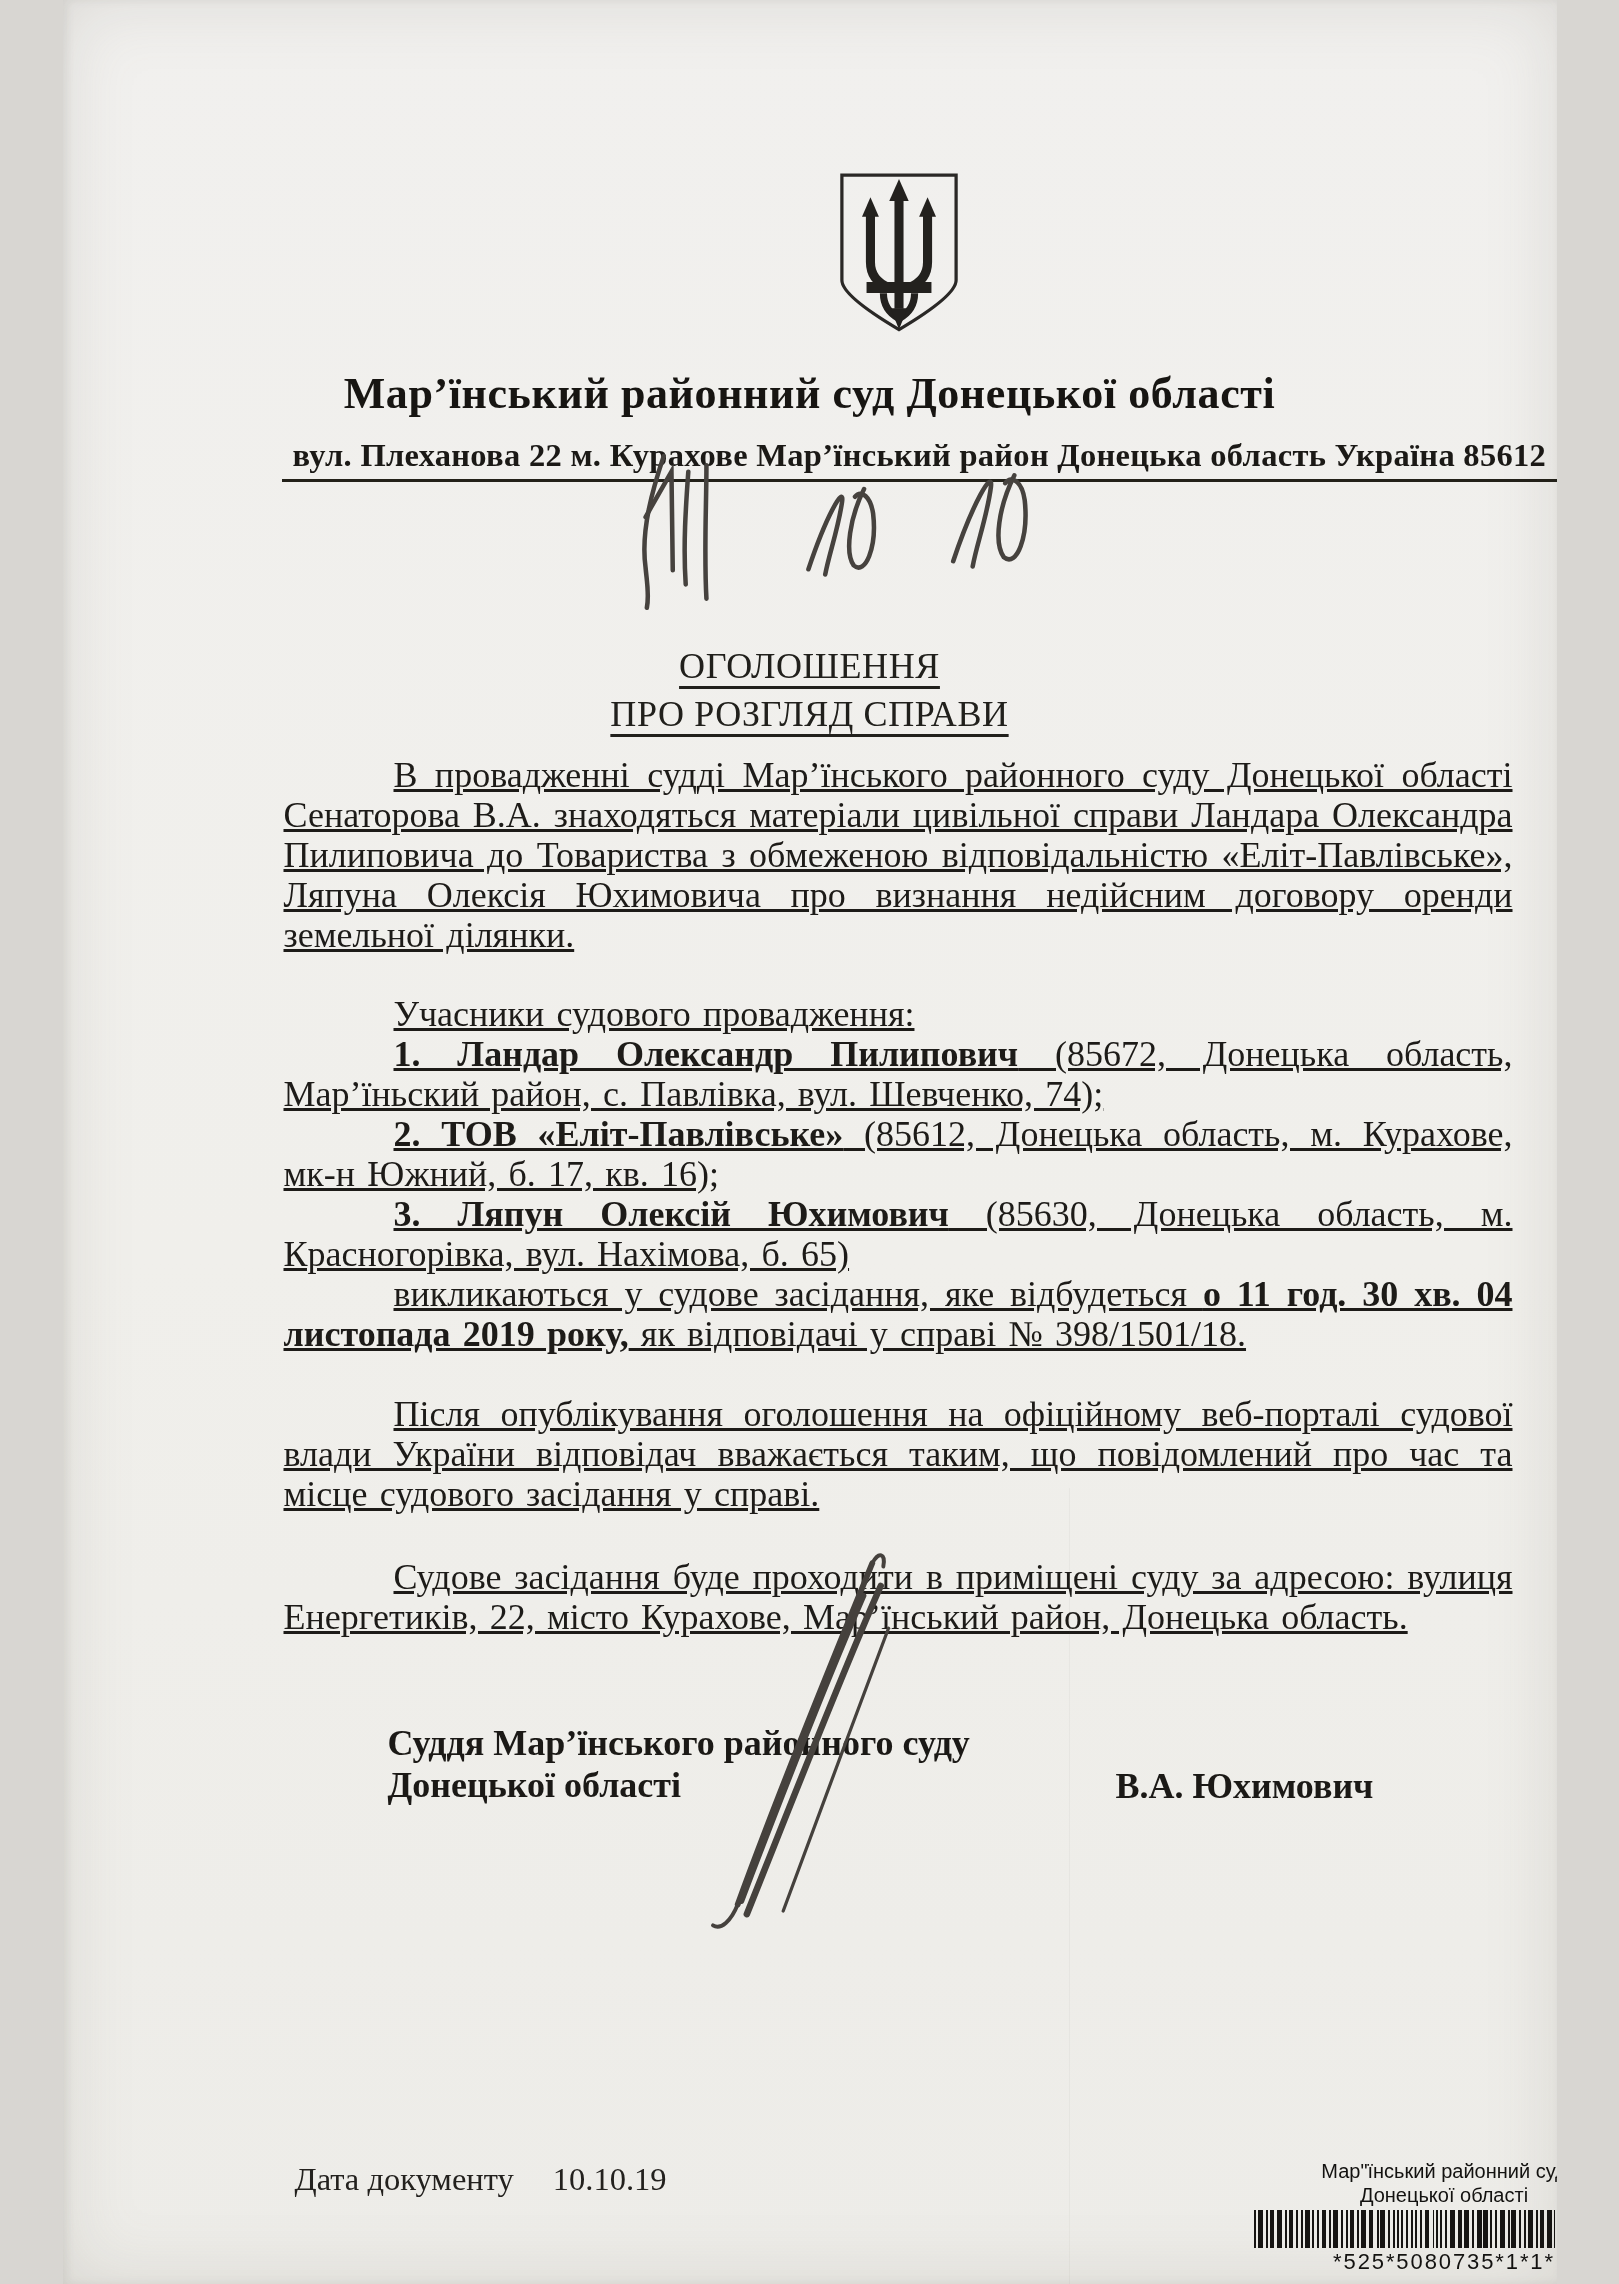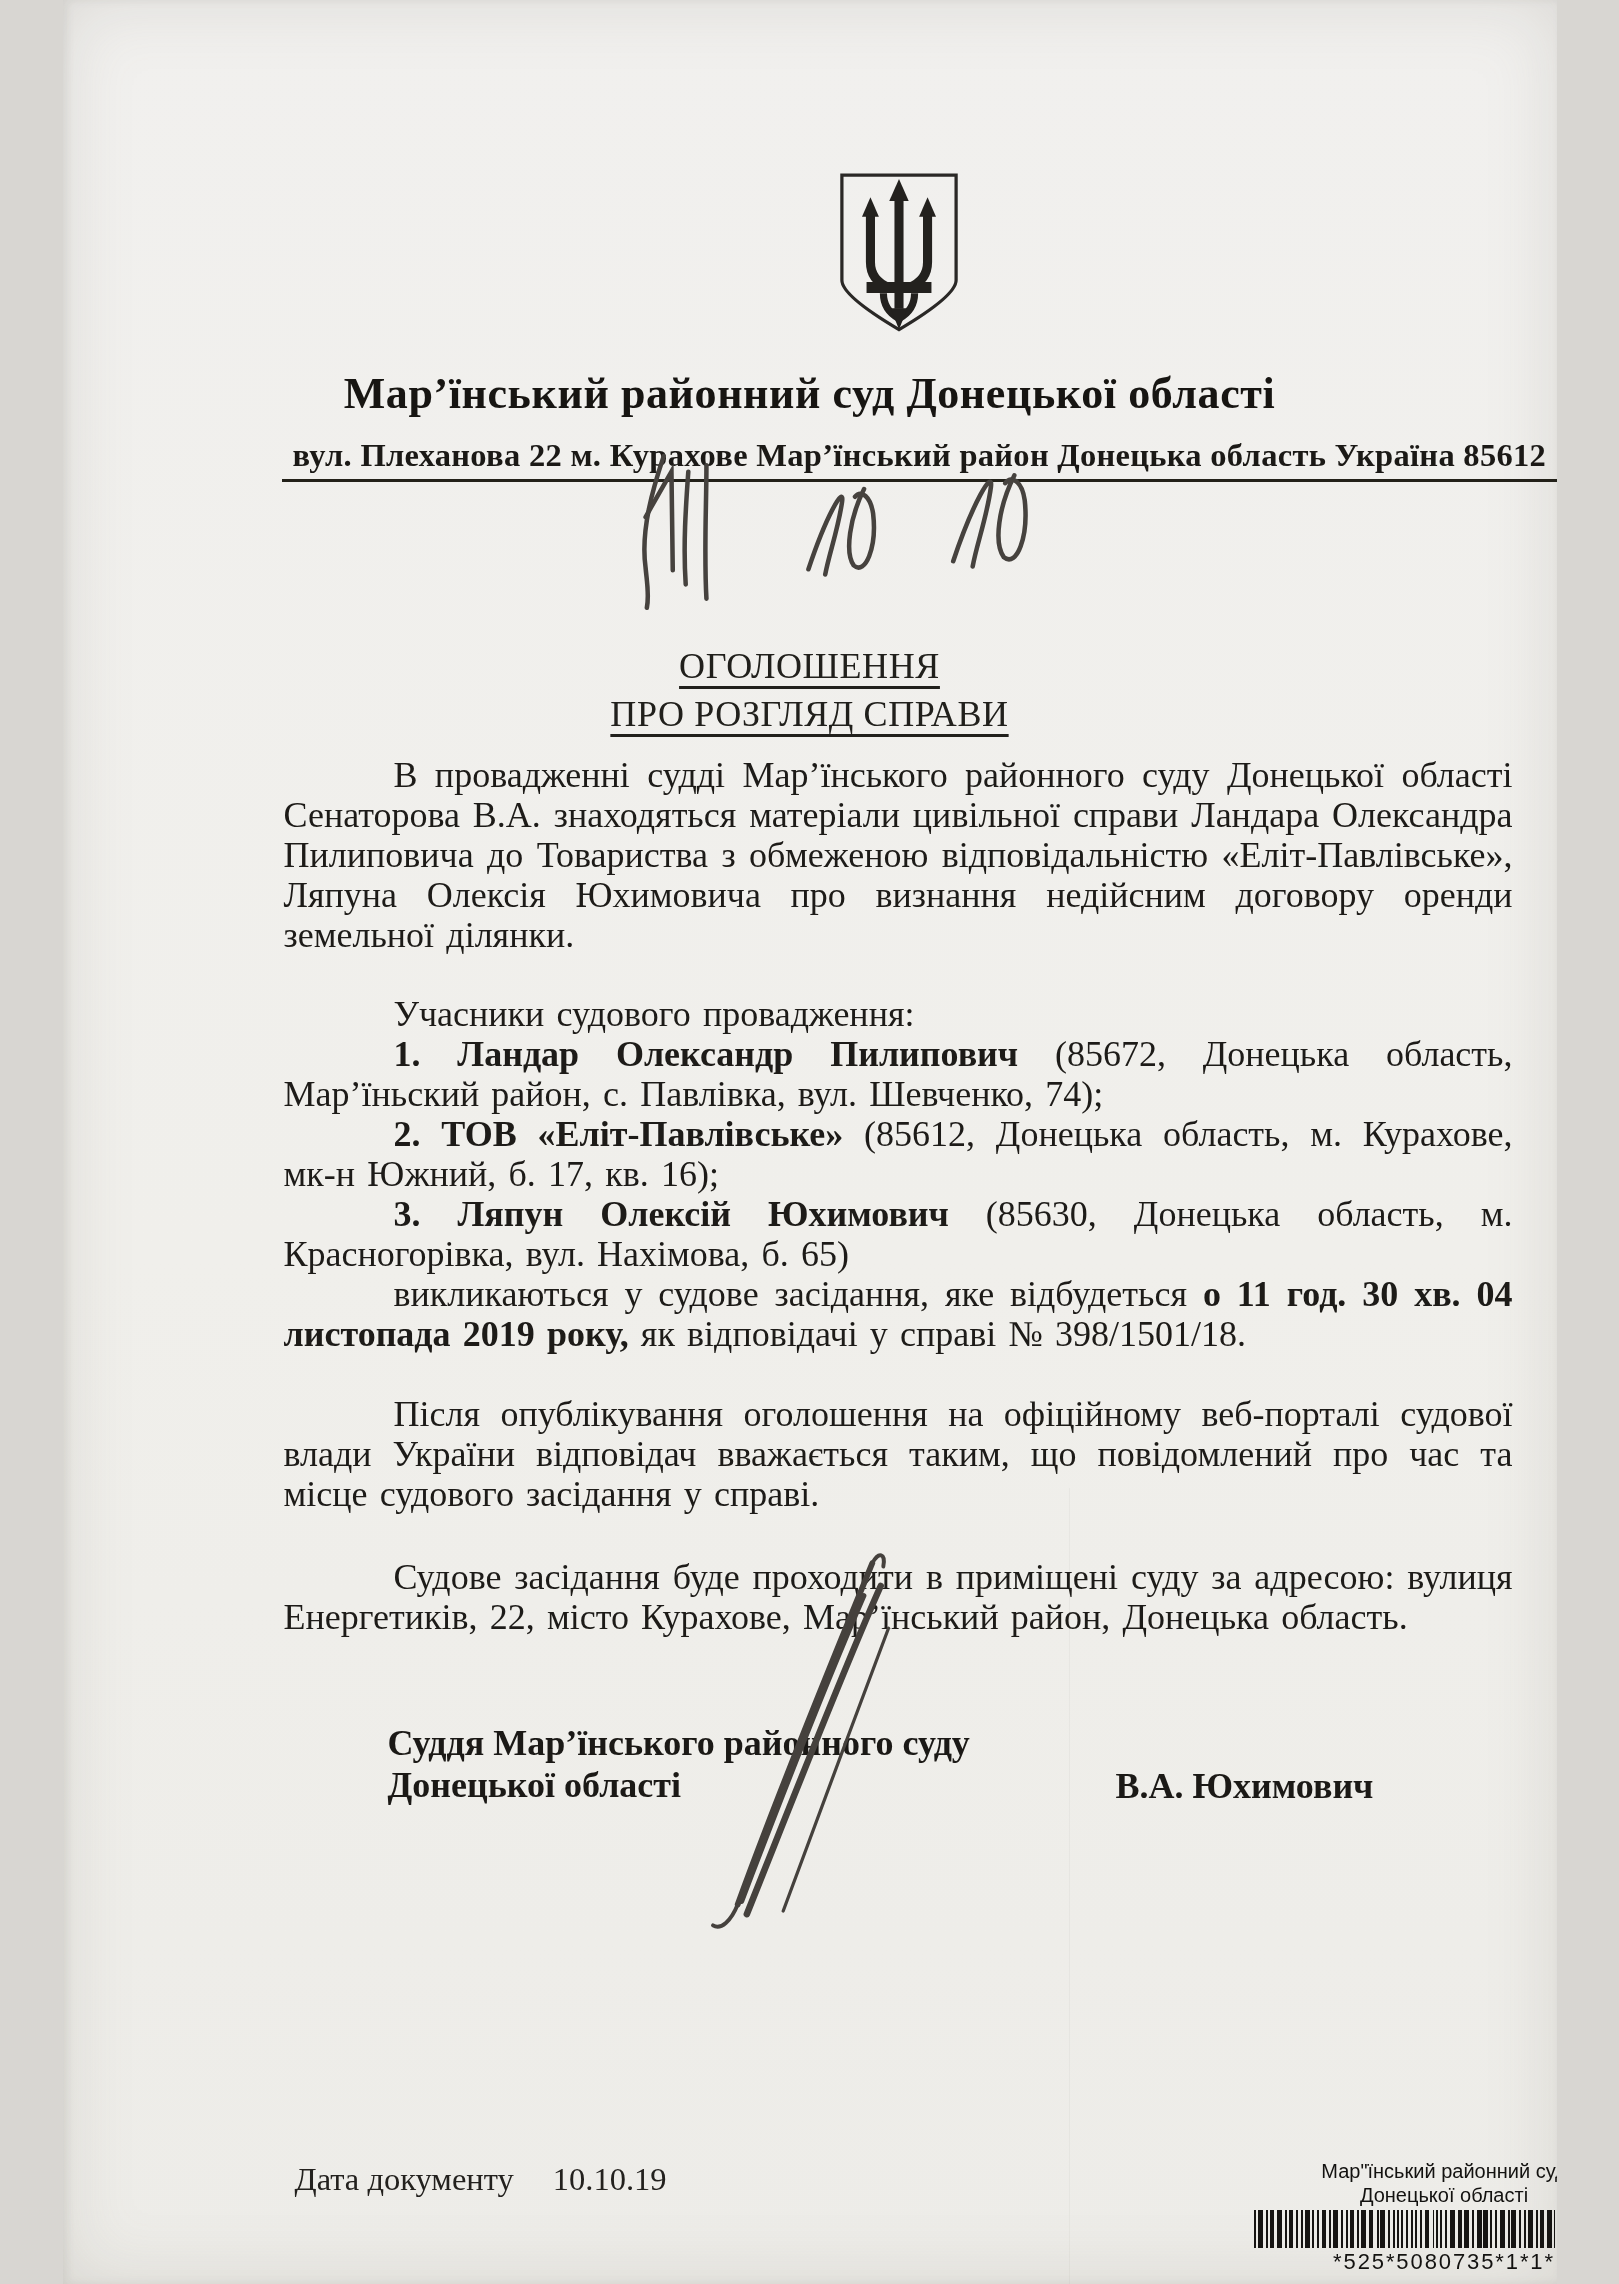--- a/index.html
+++ b/index.html
@@ -30,21 +30,21 @@
   .u2{width:99px;margin:0 6.5px;}
   .u3{width:155px;margin-right:9px;}
   .q{margin-left:27px;margin-right:1.3px;}
   .q2{margin-left:1.3px;margin-right:1.3px;}
   
   .doc-title{left:0;top:645px;width:100%;text-align:center;font-size:36px;color:#21201c;letter-spacing:0.6px;text-decoration:underline;}
   .doc-title .t{display:inline-block;text-decoration:underline;text-decoration-thickness:3.2px;text-underline-offset:8.4px;}
   .doc-title .row2{margin-top:6px;}
   
   .body{left:221px;top:755px;width:1229px;font-size:36px;line-height:40px;
-    text-align:justify;text-justify:inter-word;color:#1d1b18;word-spacing:3.2px;}
+    text-align:justify;text-justify:inter-word;color:#1d1b18;word-spacing:3.2px;text-decoration:underline;}
   .body p{margin:0;text-indent:110px;}
   .gap1{margin-top:39px !important;}
   .gap2{margin-top:40px !important;}
   .gap3{margin-top:43px !important;}
   
   .sig-block{left:325px;top:1722px;width:1144px;font-size:36px;font-weight:bold;line-height:42px;color:#1b1916;}
   .sig-name{position:absolute;left:728px;top:43px;white-space:nowrap;}
   
   .footer-date{left:232px;top:2161px;font-size:32.5px;color:#23211e;}
   .footer-date .val{margin-left:39px;}

